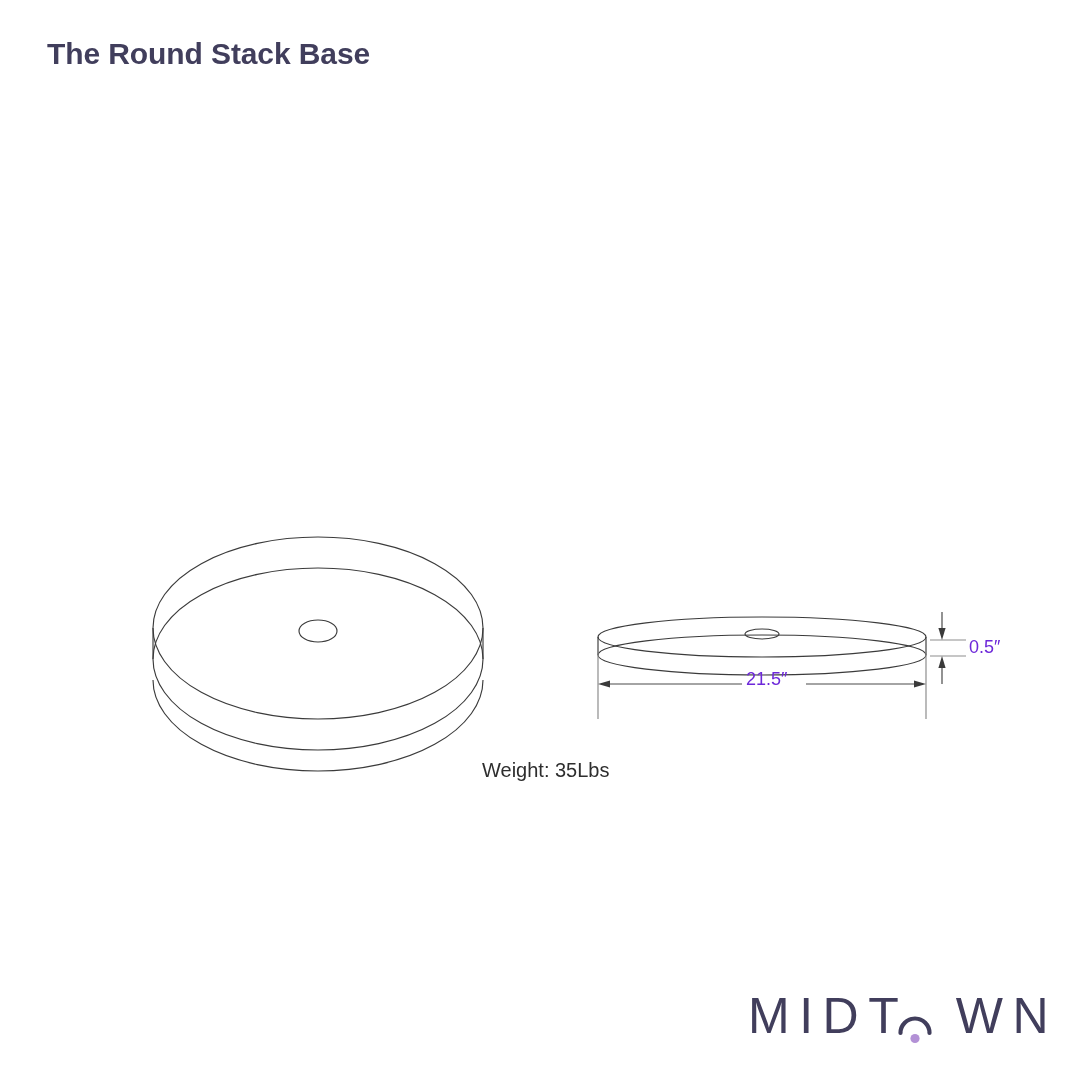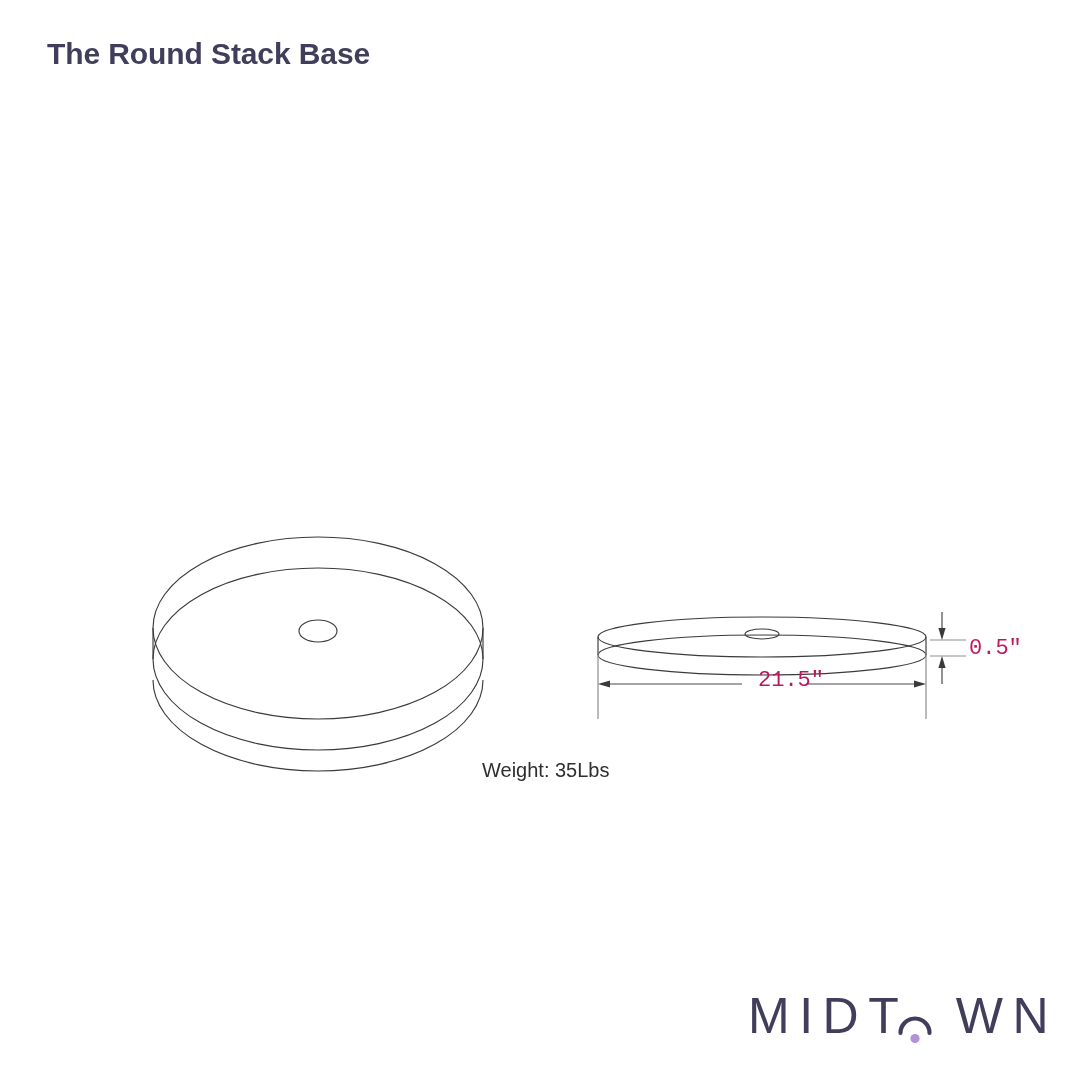--- a/index.html
+++ b/index.html
@@ -60,30 +60,29 @@
     stroke-width: 1.2;
   }
   .arrowhead {
     fill: #3a3a3a;
     stroke: none;
   }
 
   
   .dim-text {
     position: absolute;
-    font-family: Liberation Mono, monospace;
-    font-size: 22px;
-    color: #be185d;
+    font-family: Liberation Sans, sans-serif;
+    font-size: 18px;
+    color: #6d28d9;
     white-space: nowrap;
     line-height: 1;
   }
   #dim-width-label {
     left: 746px;
     top: 670px;
-    margin-left: 12px;
   }
   #dim-height-label {
     left: 969px;
     top: 638px;
   }
   #weight-label {
     position: absolute;
     left: 482px;
     top: 760px;
     font-family: "Liberation Sans", sans-serif;

